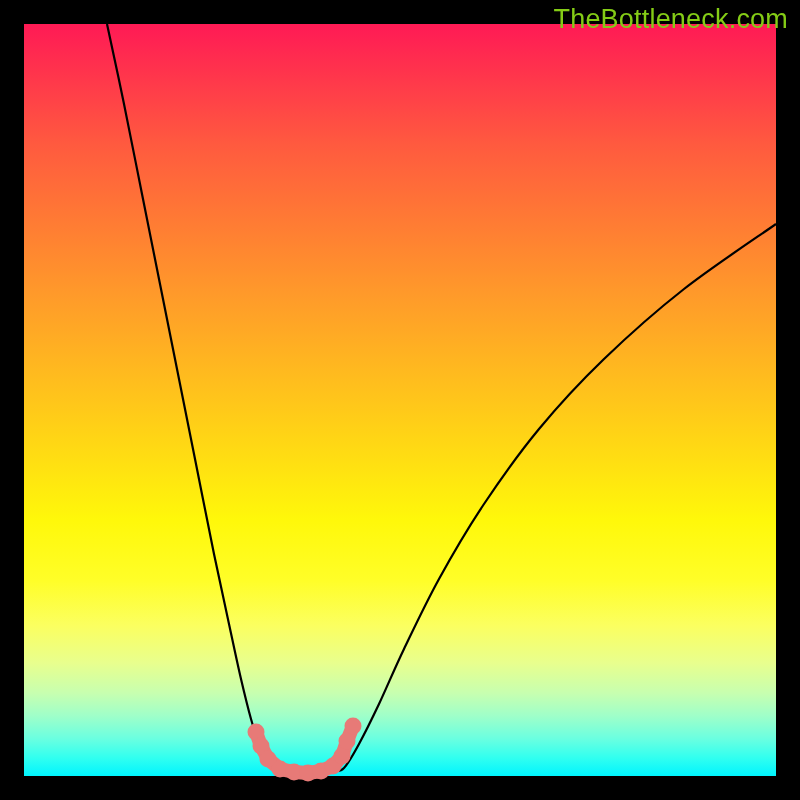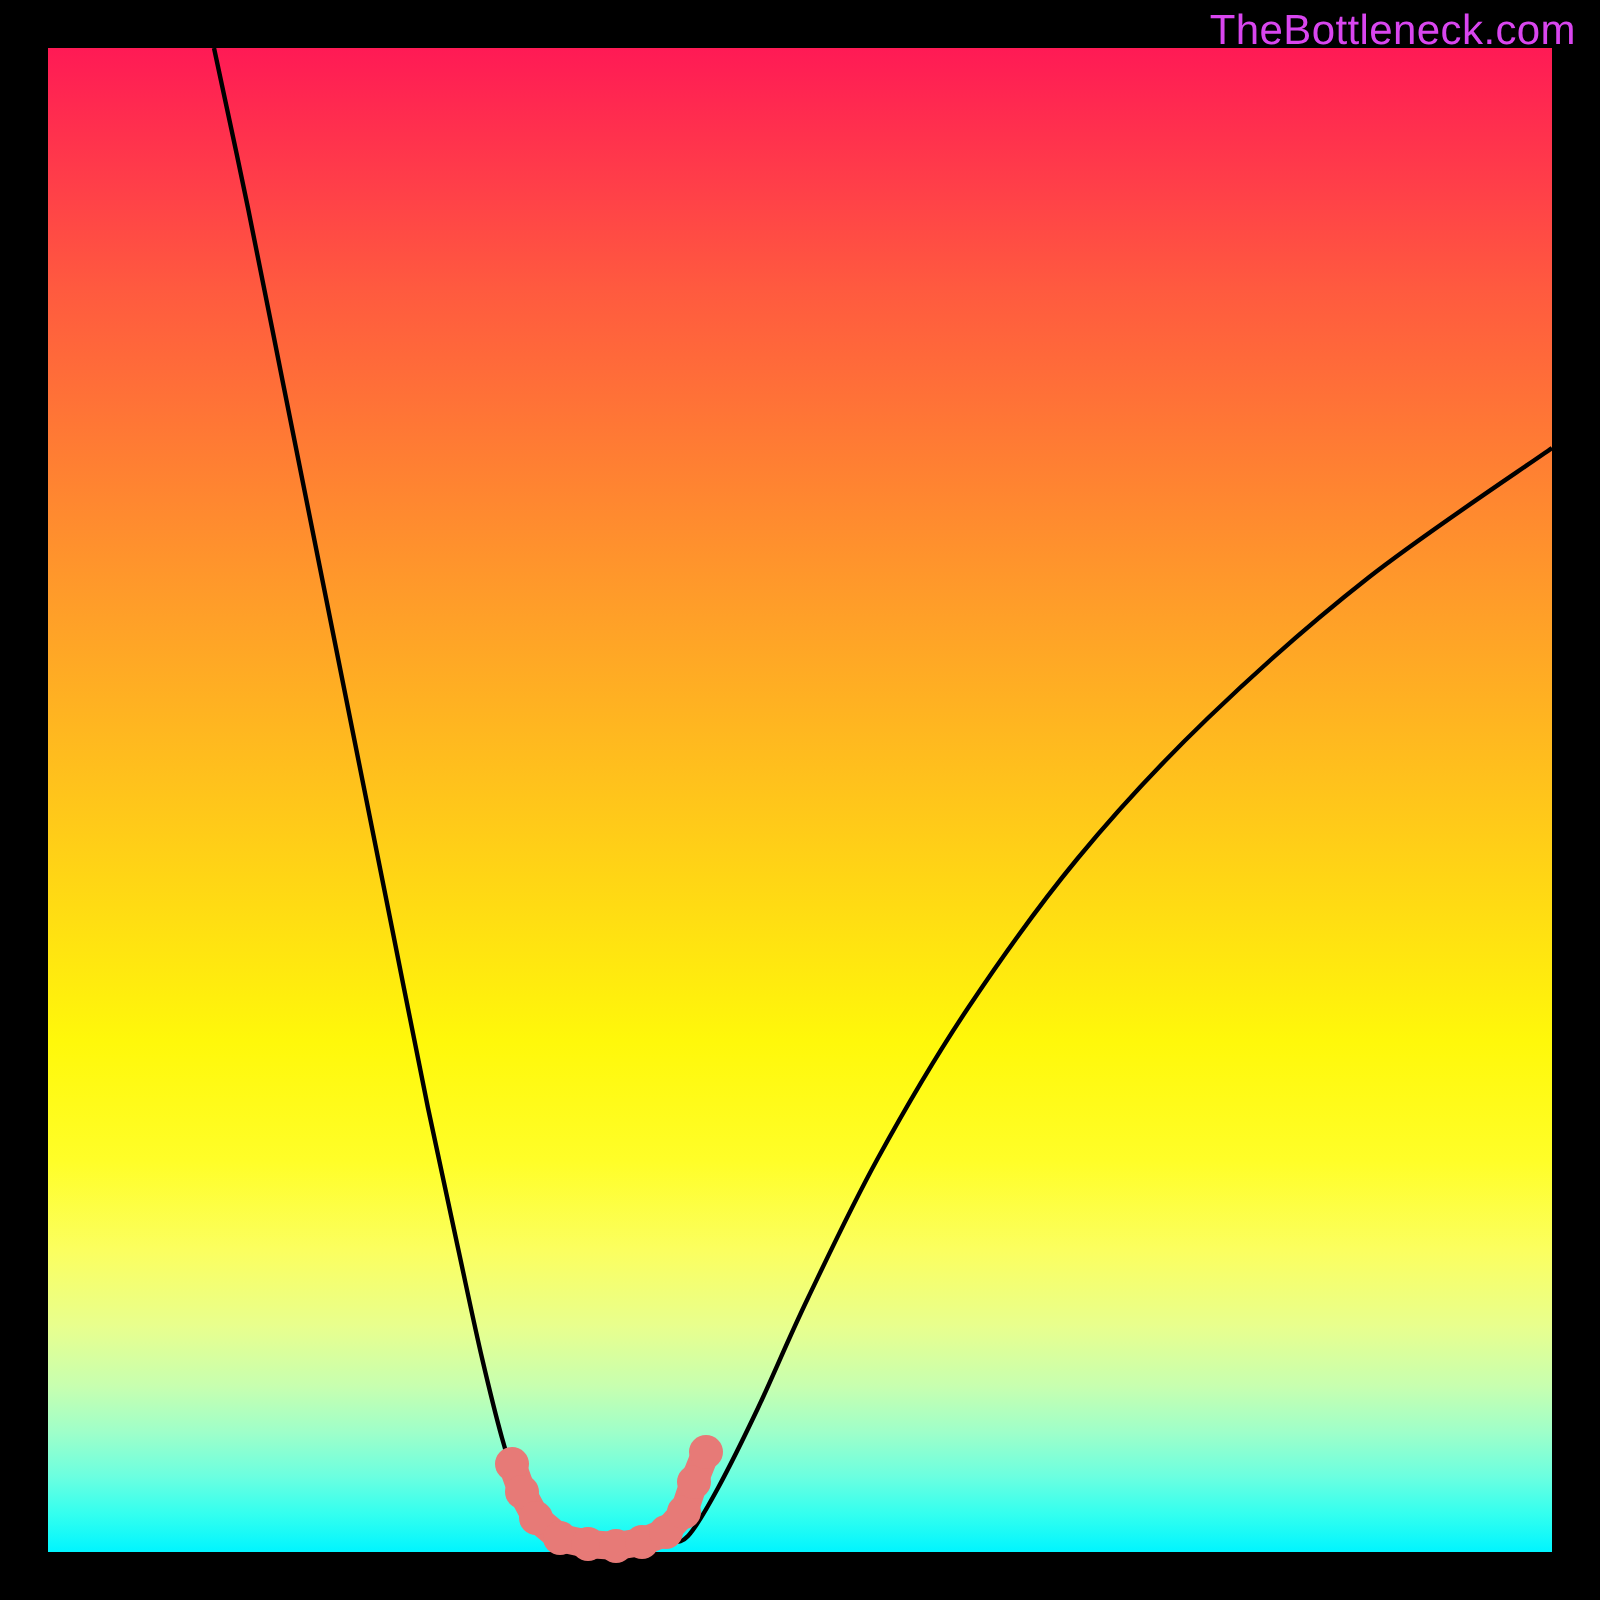--- a/index.html
+++ b/index.html
@@ -34,22 +34,22 @@
       #9fffc9 92%,
       #6bffe0 95%,
       #33ffef 97.5%,
       #00f5ff 100%
     );
   }
   .watermark {
     position: absolute;
     top: 4px;
     right: 12px;
-    color: #d946ef;
-    font-size: 21px;
+    color: #84cc16;
+    font-size: 27px;
     letter-spacing: 0.2px;
     user-select: none;
   }
   svg.plot {
     position: absolute;
     left: 0;
     top: 0;
     width: 752px;
     height: 752px;
     overflow: visible;

